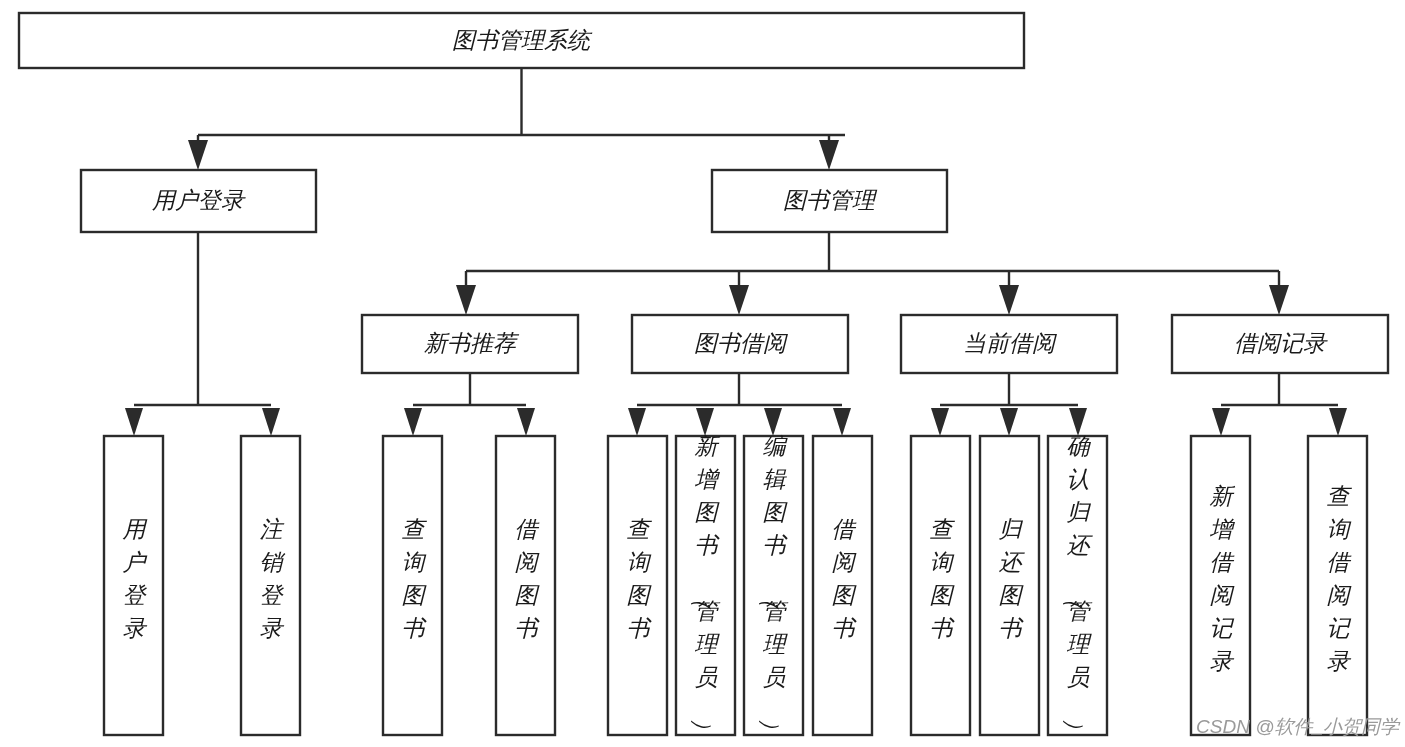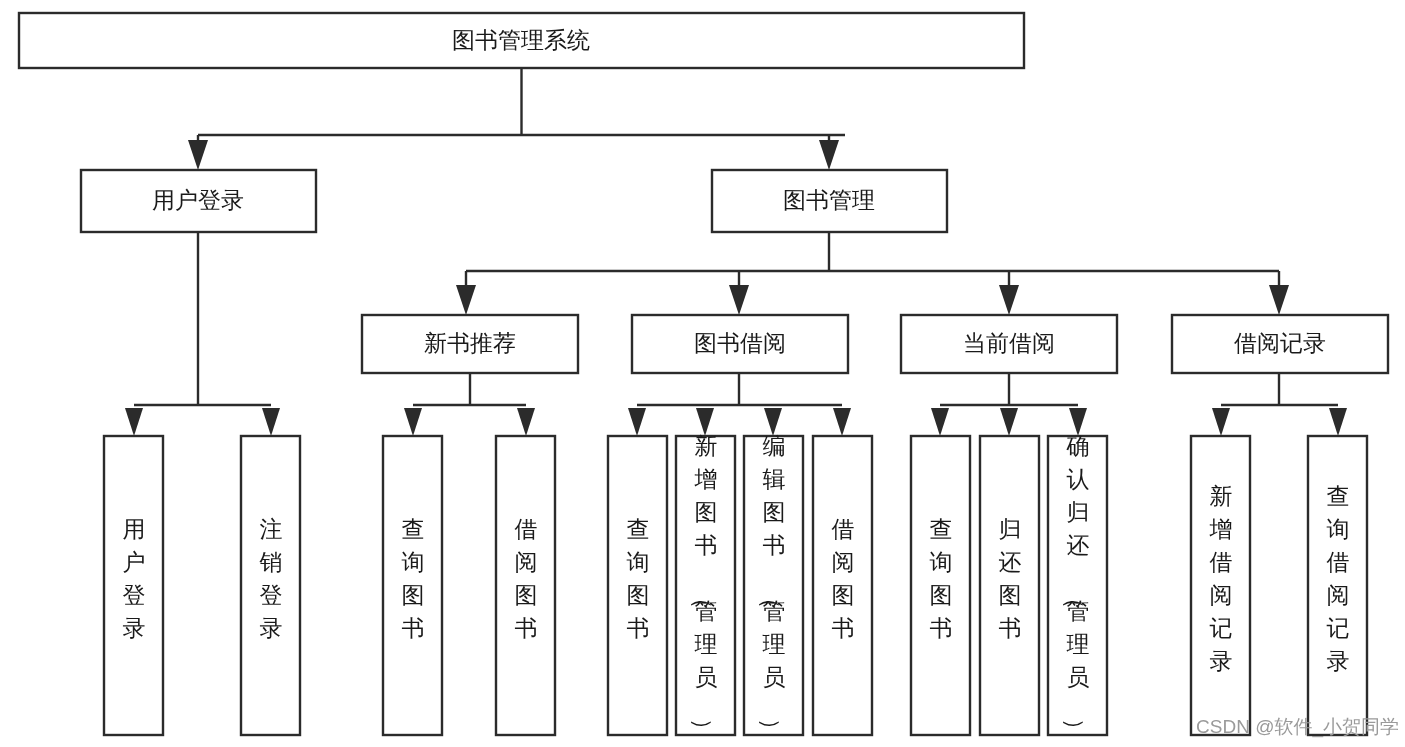--- a/index.html
+++ b/index.html
@@ -10,20 +10,21 @@
   }
   body {
     font-family: "Liberation Sans", "DejaVu Sans", sans-serif;
   }
   #diagram-root {
     position: relative;
     width: 1405px;
     height: 747px;
     background: #ffffff;
     overflow: hidden;
+    font-style: italic;
   }
   svg#flowchart {
     position: absolute;
     left: 0;
     top: 0;
     width: 1405px;
     height: 747px;
     display: block;
   }
   .node-box {

